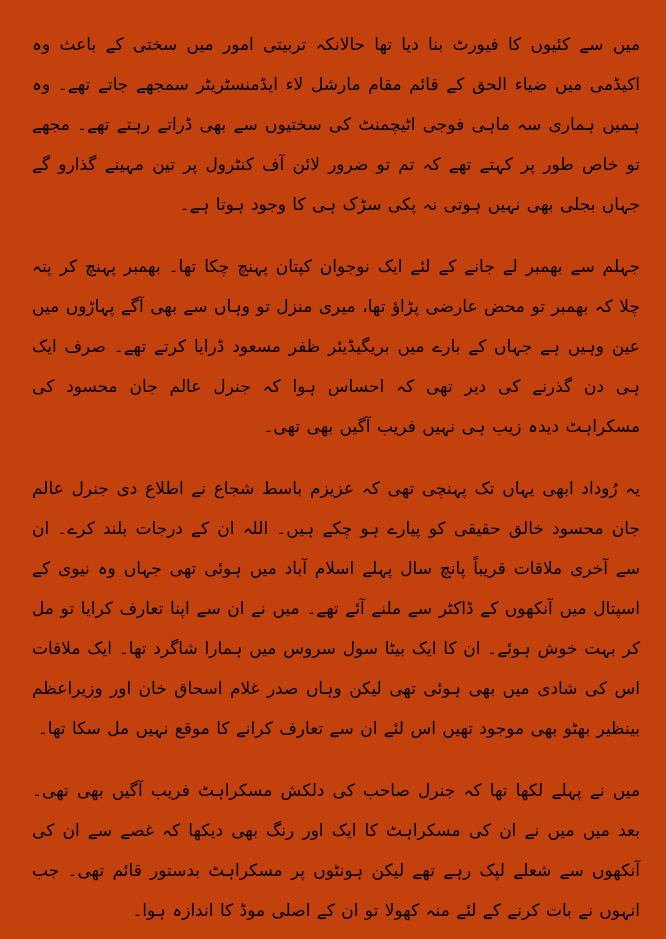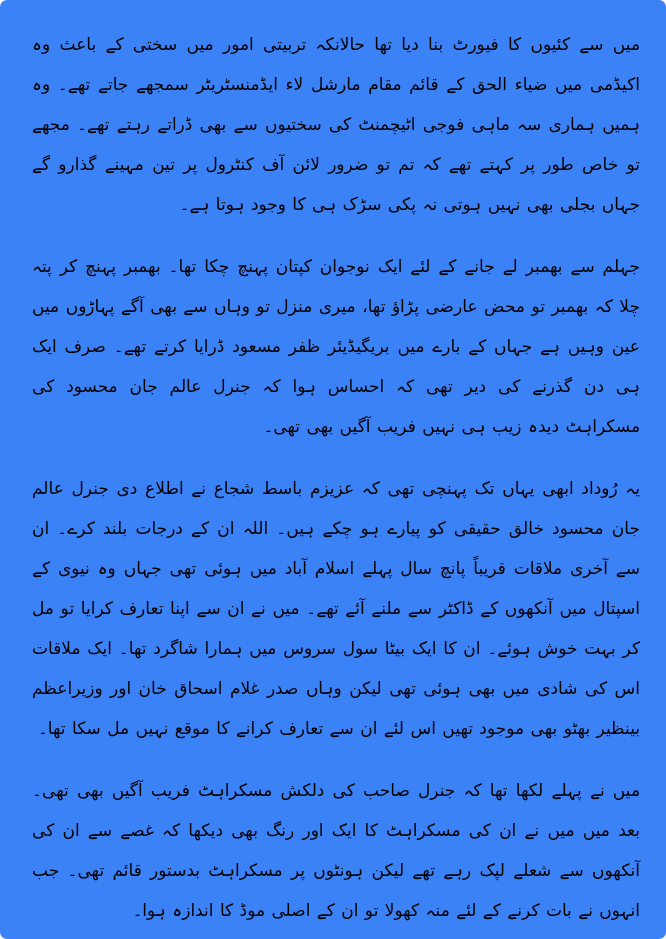--- a/index.html
+++ b/index.html
@@ -31,20 +31,20 @@
     color: #000000;
     text-align: justify;
     text-align-last: right;
     word-spacing: 1px;
     direction: rtl;
   }
 </style>
 </head>
 <body>
 
-<div class="page" style="background: #3b82f6; border-radius: 7px;">
+<div class="page" style="background: #c2410c;">
   <div class="text-block">
       <p class="para" lang="ur" dir="rtl" style="color: rgb(0, 0, 0);">میں سے کئیوں کا فیورٹ بنا دیا تھا حالانکہ تربیتی امور میں سختی کے باعث وہ اکیڈمی میں ضیاء الحق کے قائم مقام مارشل لاء ایڈمنسٹریٹر سمجھے جاتے تھے۔ وہ ہمیں ہماری سہ ماہی فوجی اٹیچمنٹ کی سختیوں سے بھی ڈراتے رہتے تھے۔ مجھے تو خاص طور پر کہتے تھے کہ تم تو ضرور لائن آف کنٹرول پر تین مہینے گذارو گے جہاں بجلی بھی نہیں ہوتی نہ پکی سڑک ہی کا وجود ہوتا ہے۔</p>
       <p class="para" lang="ur" dir="rtl" style="color: rgb(0, 0, 0);">جہلم سے بھمبر لے جانے کے لئے ایک نوجوان کپتان پہنچ چکا تھا۔ بھمبر پہنچ کر پتہ چلا کہ بھمبر تو محض عارضی پڑاؤ تھا، میری منزل تو وہاں سے بھی آگے پہاڑوں میں عین وہیں ہے جہاں کے بارے میں بریگیڈیئر ظفر مسعود ڈرایا کرتے تھے۔ صرف ایک ہی دن گذرنے کی دیر تھی کہ احساس ہوا کہ جنرل عالم جان محسود کی مسکراہٹ دیدہ زیب ہی نہیں فریب آگیں بھی تھی۔</p>
       <p class="para" lang="ur" dir="rtl" style="color: rgb(0, 0, 0);">یہ رُوداد ابھی یہاں تک پہنچی تھی کہ عزیزم باسط شجاع نے اطلاع دی جنرل عالم جان محسود خالق حقیقی کو پیارے ہو چکے ہیں۔ اللہ ان کے درجات بلند کرے۔ ان سے آخری ملاقات قریباً پانچ سال پہلے اسلام آباد میں ہوئی تھی جہاں وہ نیوی کے اسپتال میں آنکھوں کے ڈاکٹر سے ملنے آئے تھے۔ میں نے ان سے اپنا تعارف کرایا تو مل کر بہت خوش ہوئے۔ ان کا ایک بیٹا سول سروس میں ہمارا شاگرد تھا۔ ایک ملاقات اس کی شادی میں بھی ہوئی تھی لیکن وہاں صدر غلام اسحاق خان اور وزیراعظم بینظیر بھٹو بھی موجود تھیں اس لئے ان سے تعارف کرانے کا موقع نہیں مل سکا تھا۔</p>
       <p class="para" lang="ur" dir="rtl" style="color: rgb(0, 0, 0);">میں نے پہلے لکھا تھا کہ جنرل صاحب کی دلکش مسکراہٹ فریب آگیں بھی تھی۔ بعد میں میں نے ان کی مسکراہٹ کا ایک اور رنگ بھی دیکھا کہ غصے سے ان کی آنکھوں سے شعلے لپک رہے تھے لیکن ہونٹوں پر مسکراہٹ بدستور قائم تھی۔ جب انہوں نے بات کرنے کے لئے منہ کھولا تو ان کے اصلی موڈ کا اندازہ ہوا۔</p>
     </div>
 </div>
 
 </body></html>

